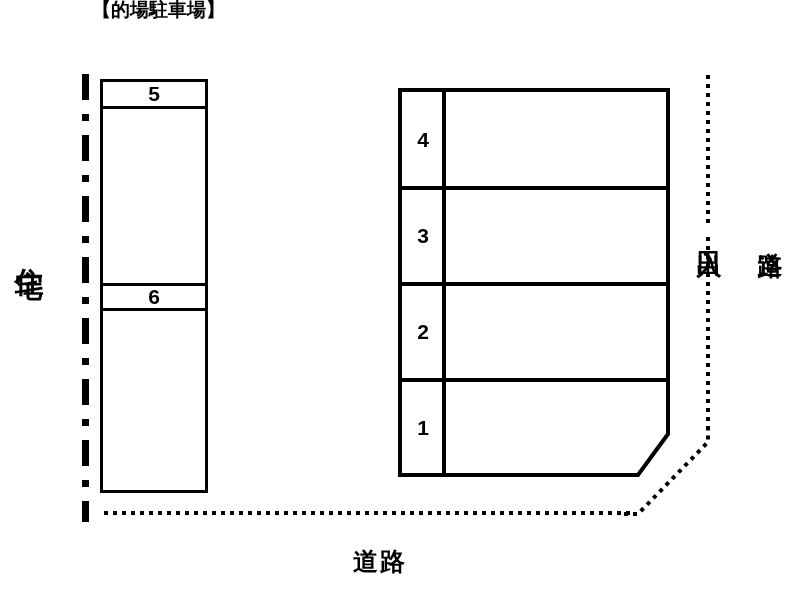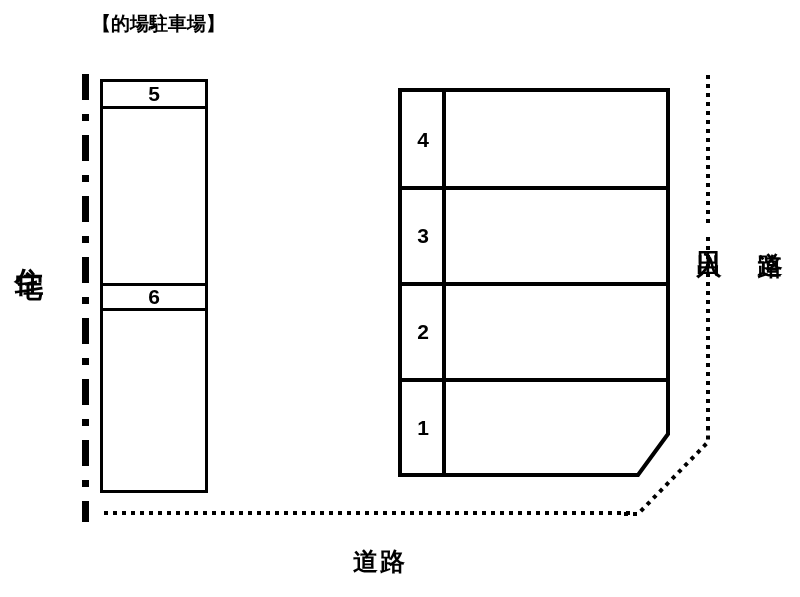--- a/index.html
+++ b/index.html
@@ -16,21 +16,21 @@
     position: relative;
     width: 800px;
     height: 597px;
     background: #ffffff;
     overflow: hidden;
   }
   
   #map-title {
     position: absolute;
     left: 92px;
-    top: 14px;
+    top: 0;
     font-size: 19px;
     font-weight: bold;
     letter-spacing: 0px;
     white-space: nowrap;
     line-height: 1.1;
   }
   
   .vlabel {
     position: absolute;
     font-size: 27px;

